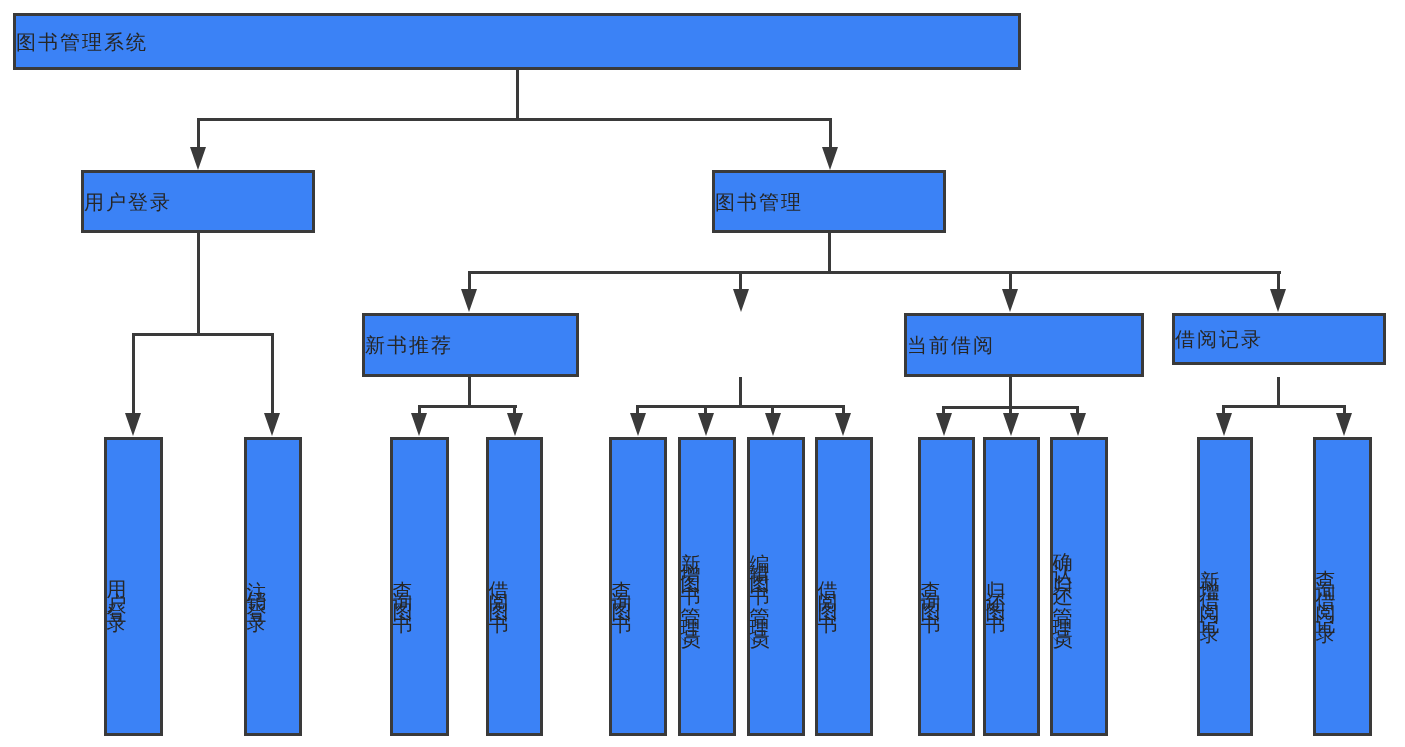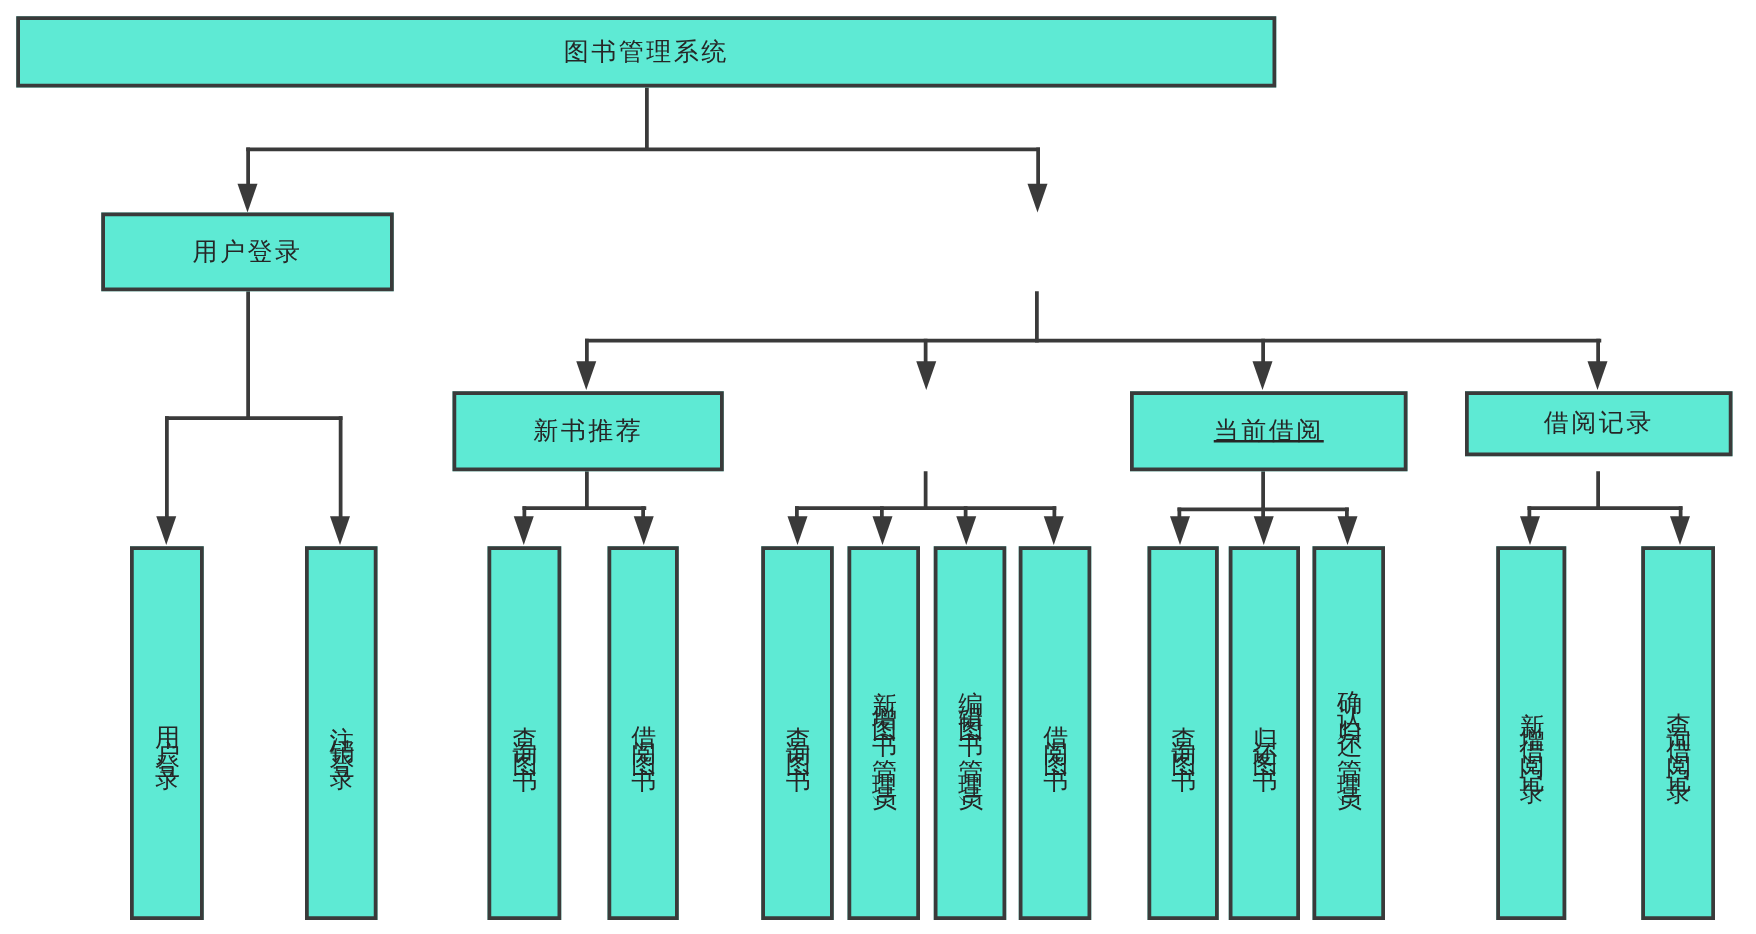--- a/index.html
+++ b/index.html
@@ -4,22 +4,22 @@
 <style>
   :root { --line:#3a3a3a; --text:#262626; --bg:#ffffff; }
   html,body { margin:0; padding:0; background:#fff; }
   #canvas {
     position:relative; width:1405px; height:747px;
     background:var(--bg); overflow:hidden;
     font-family:"Liberation Sans", sans-serif;
   }
   .node {
     position:absolute; box-sizing:border-box;
-    border:3px solid var(--line); background:#5eead4;
-    display:flex; align-items:center; justify-content:center;
+    border:3px solid var(--line); background:#3b82f6;
+    display:flex; align-items:center; 
     color:var(--text);
   }
   .node .label {
     font-size:20px; line-height:1.2; letter-spacing:2px;
     white-space:nowrap; color:var(--text);
   }
   .node.vertical .label {
     writing-mode:vertical-rl; letter-spacing:11px;
     white-space:normal; line-height:1;
   }
@@ -91,24 +91,27 @@
     <div class="arrow" style="left: 1003px; top: 413px;"></div>
     <div class="arrow" style="left: 1070px; top: 413px;"></div>
     <div class="arrow" style="left: 1216px; top: 413px;"></div>
     <div class="arrow" style="left: 1336px; top: 413px;"></div>
     <div class="node horizontal" style="left: 13px; top: 13px; width: 1008px; height: 57px;">
       <span class="label">图书管理系统</span>
     </div>
     <div class="node horizontal" style="left: 81px; top: 170px; width: 234px; height: 63px;">
       <span class="label">用户登录</span>
     </div>
+    <div class="node horizontal" style="left: 712px; top: 170px; width: 234px; height: 63px;">
+      <span class="label">图书管理</span>
+    </div>
     <div class="node horizontal" style="left: 362px; top: 313px; width: 217px; height: 64px;">
       <span class="label">新书推荐</span>
     </div>
-    <div class="node horizontal" style="left: 904px; top: 313px; width: 222px; height: 64px; text-decoration: underline;">
+    <div class="node horizontal" style="left: 904px; top: 313px; width: 240px; height: 64px;">
       <span class="label">当前借阅</span>
     </div>
     <div class="node horizontal" style="left: 1172px; top: 313px; width: 214px; height: 52px;">
       <span class="label">借阅记录</span>
     </div>
     <div class="node vertical" style="left: 104px; top: 437px; width: 59px; height: 299px;">
       <span class="label">用户登录</span>
     </div>
     <div class="node vertical" style="left: 244px; top: 437px; width: 58px; height: 299px;">
       <span class="label">注销登录</span>

